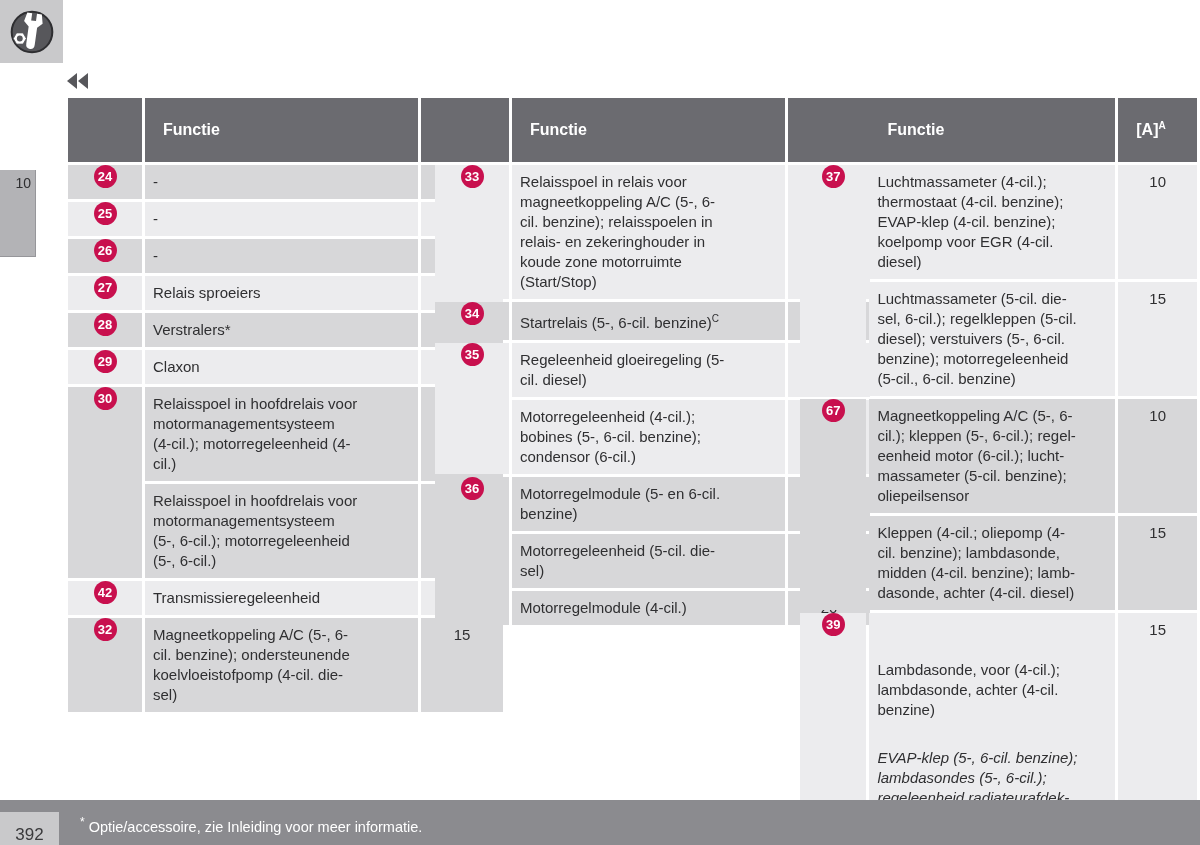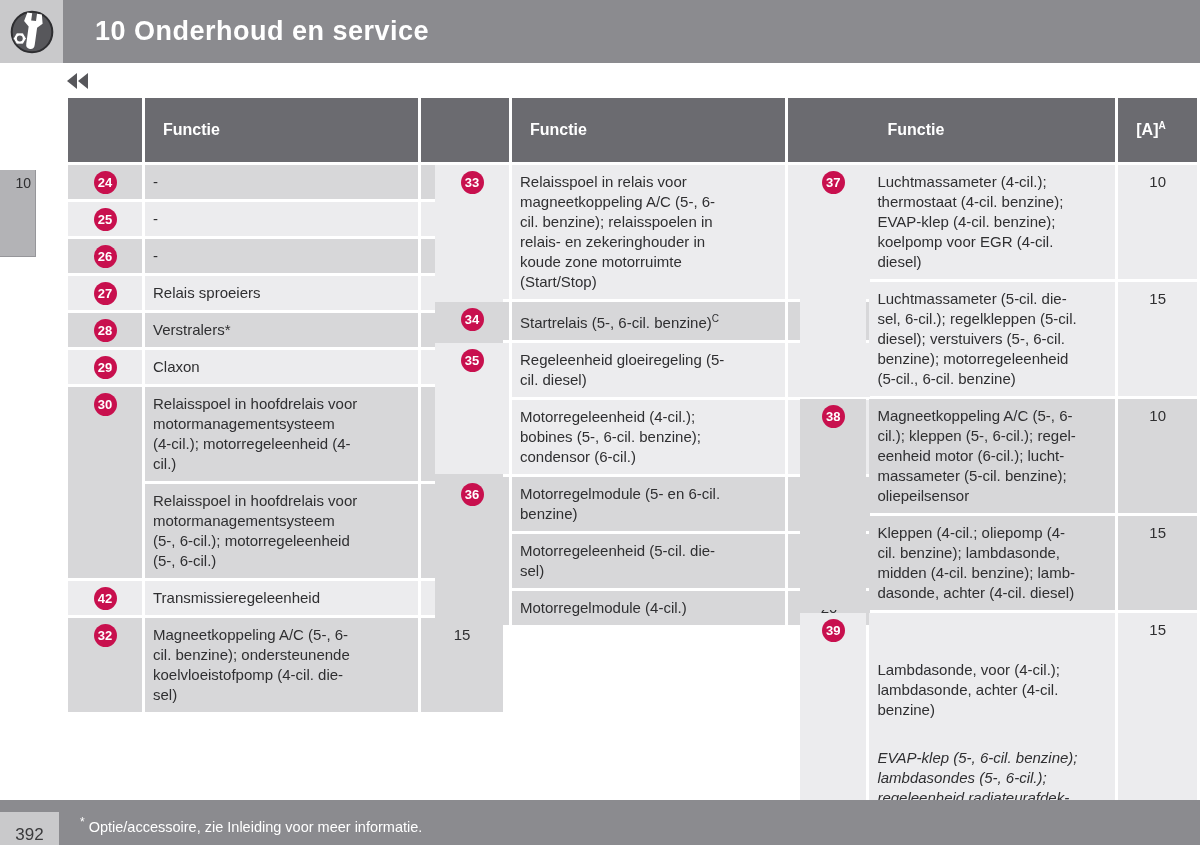--- a/index.html
+++ b/index.html
@@ -40,40 +40,37 @@
   th sup { font-size:10px; vertical-align:super; }
 
   table.fuse td { vertical-align:top; font-size:15px; line-height:20px; color:#2F2F31; }
   tr.dark  td { background:#D7D7D9; }
   tr.light td { background:#ECECEE; }
   td.fn { padding:7px 4px 7px 8px; white-space:pre-line; }
   td.fn div { white-space:pre-line;margin-top:20px; }
   td.fn .para2 { margin-top:8px;font-style:italic; }
   td.fn sup { font-size:10px; vertical-align:super; }
   td.amp { text-align:center; padding-top:7px; }
-  td.badge-cell { text-align:center; padding-top:6px; }
+  td.badge-cell { text-align:center; }
   .badge { display:inline-block; width:23px; height:23px; border-radius:50%; background:#C8104E;
            color:#ffffff; font-size:13px; font-weight:bold; line-height:23px; text-align:center; }
 
   
   .footer { position:absolute; left:0; top:800px; width:1200px; height:45px; background:#8B8B8F; }
   .page-num-box { position:absolute; left:0; top:12px; width:59px; height:45px; background:#C9C9CB;
                   text-align:center; line-height:45px; font-size:17px; color:#3A3A3C; }
   .footnote { position:absolute; left:80px; top:0; height:45px; line-height:45px;
               color:#ffffff; font-size:14.5px;text-align:right; }
   .footnote sup { font-size:12px; vertical-align:super; margin-right:4px; }
 </style>
 </head>
 <body>
 
 <div id="page">
 
-  <div class="topbar">
-    <div class="page-title">10 Onderhoud en service</div>
-  </div>
   <div class="icon-box">
     <svg width="52" height="52" viewBox="0 0 64 64">
       <circle cx="32" cy="32" r="25" fill="#57575B" stroke="#2E2E31" stroke-width="2.5"></circle>
       <g transform="rotate(8 32 32)">
         <path d="M23 9 L29 9 L29 18 L35 18 L35 9 L41 9 L43.5 20 L37.5 26 L37.5 47 Q37.5 53 32.2 53 Q27 53 27 47 L27 26 L20.5 20 Z" fill="#ffffff"></path>
       </g>
       <polygon points="25,40 21,46.9 13,46.9 9,40 13,33.1 21,33.1" fill="#ffffff" stroke="#57575B" stroke-width="1"></polygon>
       <circle cx="17" cy="40" r="3.6" fill="#57575B"></circle>
     </svg>
   </div>
@@ -225,21 +222,21 @@
     </tr>
     <tr class="light">
       <td class="fn">Luchtmassameter (5-cil. die-
 sel, 6-cil.); regelkleppen (5-cil.
 diesel); verstuivers (5-, 6-cil.
 benzine); motorregeleenheid
 (5-cil., 6-cil. benzine)</td>
       <td class="amp">15</td>
     </tr>
     <tr class="dark">
-      <td class="badge-cell" rowspan="2"><span class="badge">38</span></td>
+      <td class="badge-cell" rowspan="2"><span class="badge">67</span></td>
       <td class="fn">Magneetkoppeling A/C (5-, 6-
 cil.); kleppen (5-, 6-cil.); regel-
 eenheid motor (6-cil.); lucht-
 massameter (5-cil. benzine);
 oliepeilsensor</td>
       <td class="amp">10</td>
     </tr>
     <tr class="dark">
       <td class="fn">Kleppen (4-cil.; oliepomp (4-
 cil. benzine); lambdasonde,

